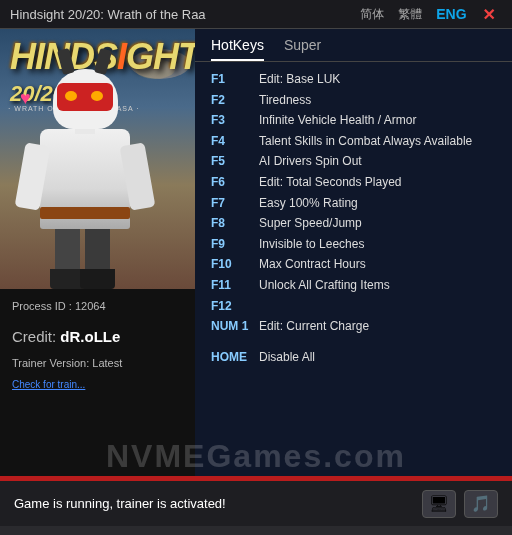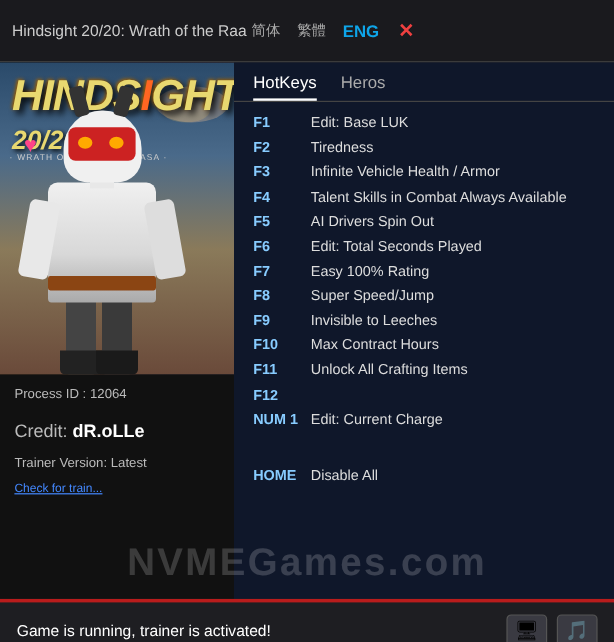--- a/index.html
+++ b/index.html
@@ -8,24 +8,24 @@
       height: 535px;
       background: #2a2a2e;
       font-family: 'Segoe UI', Arial, sans-serif;
       overflow: hidden;
       position: relative;
     }
 
     
     .title-bar {
       background: #1a1a1e;
-      height: 52px;
-      display: flex;
-      align-items: center;
-      justify-content: flex-start;
+      height: 29px;
+      display: flex;
+      align-items: center;
+      justify-content: space-between;
       padding: 4px 10px;
       border-bottom: 1px solid #444;
     }
     .title-text {
       color: #ccc;
       font-size: 13px;
       font-weight: normal;
     }
     .lang-buttons {
       display: flex;
@@ -178,33 +178,33 @@
       color: #88ccff;
       font-weight: bold;
       min-width: 48px;
       font-size: 12px;
     }
     .key-desc {
       color: #ddd;
       font-size: 12px;
     }
     .home-row {
-      margin-top: 28px;
+      margin-top: 12px;
       margin-bottom: 4px;
     }
 
     
     .status-bar {
       height: 50px;
       background: #1e1e22;
       display: flex;
       align-items: center;
       justify-content: space-between;
       padding: 0 14px;
-      border-top: 3px solid #b91c1c;
+      border-top: 5px solid #b91c1c;
     }
     .status-text {
       color: #ffffff;
       font-size: 13px;
     }
     .status-icons {
       display: flex;
       gap: 8px;
       align-items: center;
     }
@@ -217,21 +217,21 @@
       display: flex;
       align-items: center;
       justify-content: center;
       cursor: pointer;
       font-size: 16px;
     }
 
     
     .watermark {
       position: absolute;
-      bottom: 48px;
+      bottom: 60px;
       left: 50%;
       transform: translateX(-50%);
       width: 300px;
       text-align: left;
       pointer-events: none;
       z-index: 10;
     }
     .watermark-text {
       font-size: 32px;
       font-weight: 900;
@@ -312,21 +312,21 @@
         <span>Latest</span>
       </div>
       <a class="check-link">Check for train...</a>
     </div>
   </div>
 
   <div class="right-panel">
 
     <div class="tabs-row">
       <div class="tab active">HotKeys</div>
-      <div class="tab">Heros</div>
+      <div class="tab">Super</div>
     </div>
 
     <div class="hotkeys-content">
 
       <div class="hotkey-row">
         <span class="key-label">F1</span>
         <span class="key-desc">Edit: Base LUK</span>
       </div>
       <div class="hotkey-row">
         <span class="key-label">F2</span>

